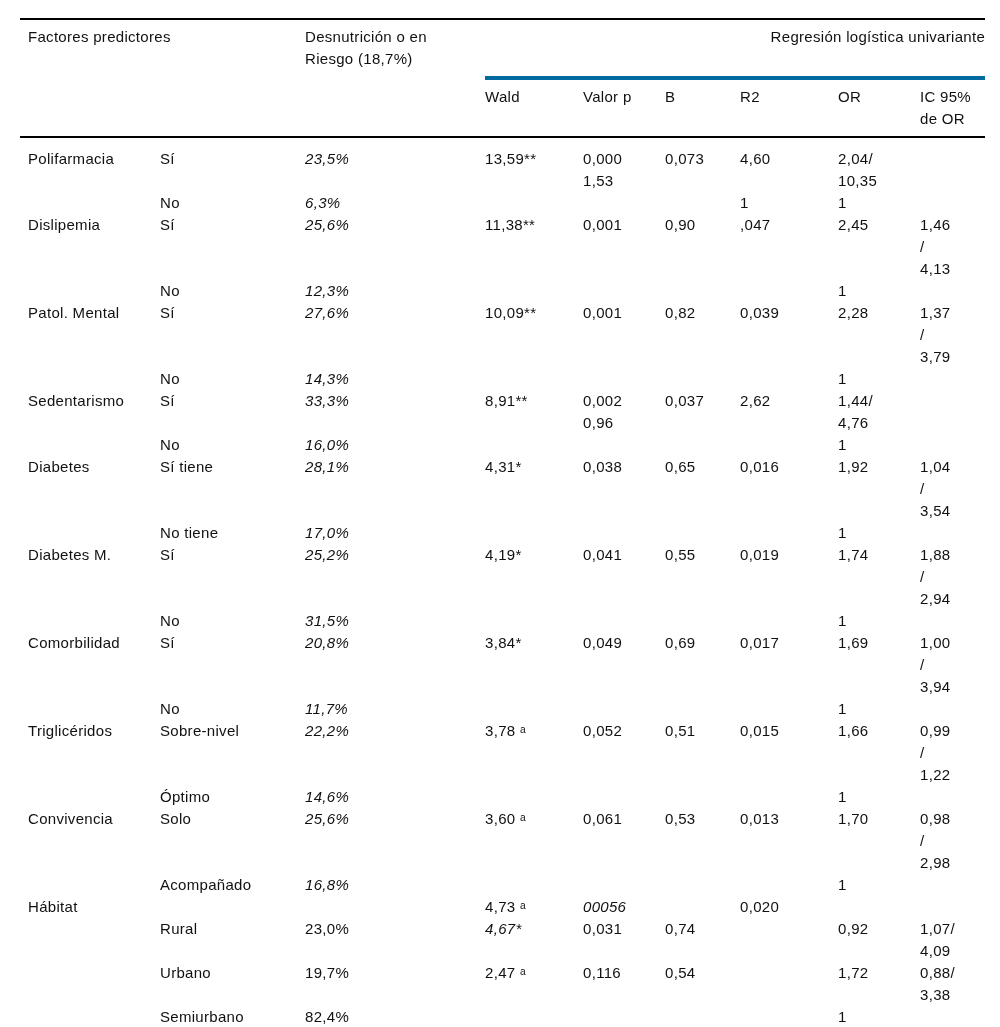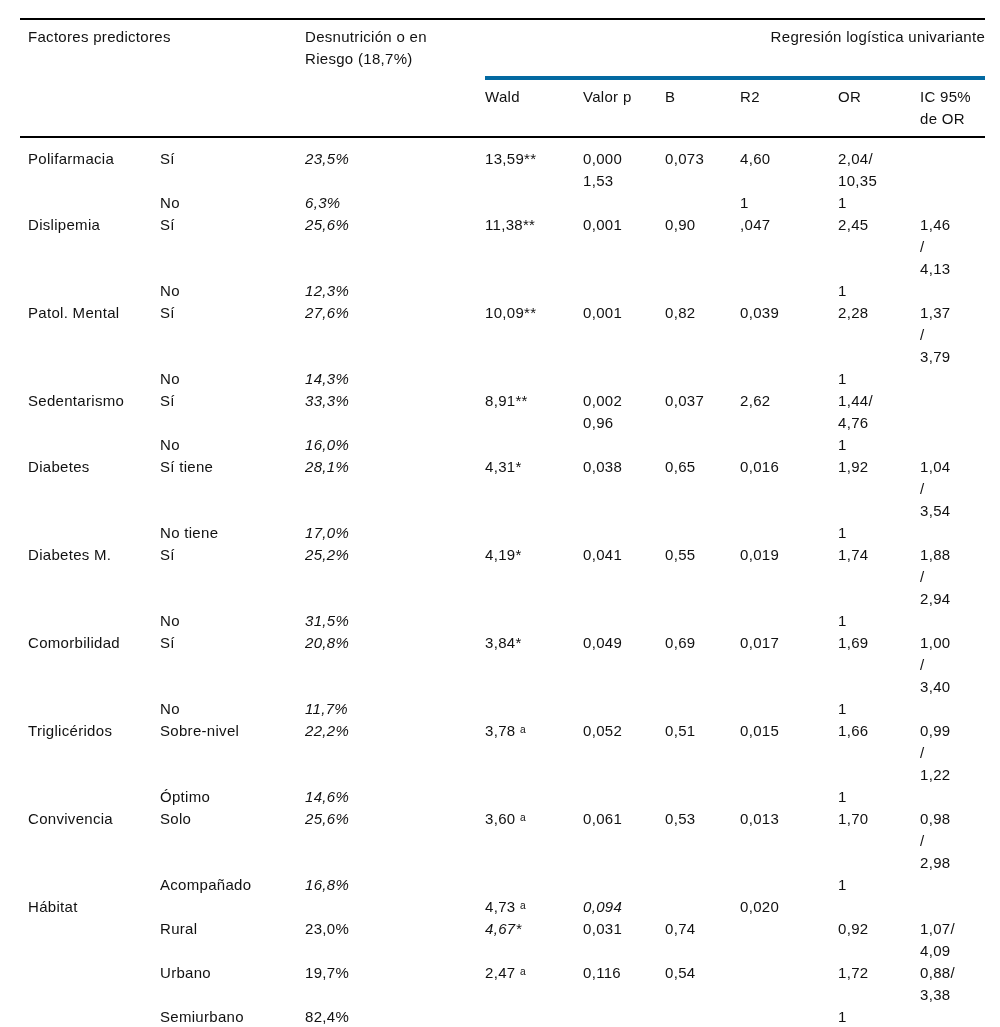--- a/index.html
+++ b/index.html
@@ -239,21 +239,21 @@
         <td class="colf">Comorbilidad</td>
         <td>Sí</td>
         <td class="i">20,8%</td>
         <td>3,84*</td>
         <td>0,049</td>
         <td>0,69</td>
         <td>0,017</td>
         <td>1,69</td>
         <td>1,00
 /
-3,40</td>
+3,94</td>
       </tr>
       <tr>
         <td class="colf"></td>
         <td>No</td>
         <td class="i">11,7%</td>
         <td></td>
         <td></td>
         <td></td>
         <td></td>
         <td>1</td>
@@ -305,21 +305,21 @@
         <td></td>
         <td></td>
         <td>1</td>
         <td></td>
       </tr>
       <tr>
         <td class="colf">Hábitat</td>
         <td></td>
         <td></td>
         <td>4,73 ᵃ</td>
-        <td class="i">0,094</td>
+        <td class="i">00056</td>
         <td></td>
         <td>0,020</td>
         <td></td>
         <td></td>
       </tr>
       <tr>
         <td class="colf"></td>
         <td>Rural</td>
         <td>23,0%</td>
         <td class="i">4,67*</td>

